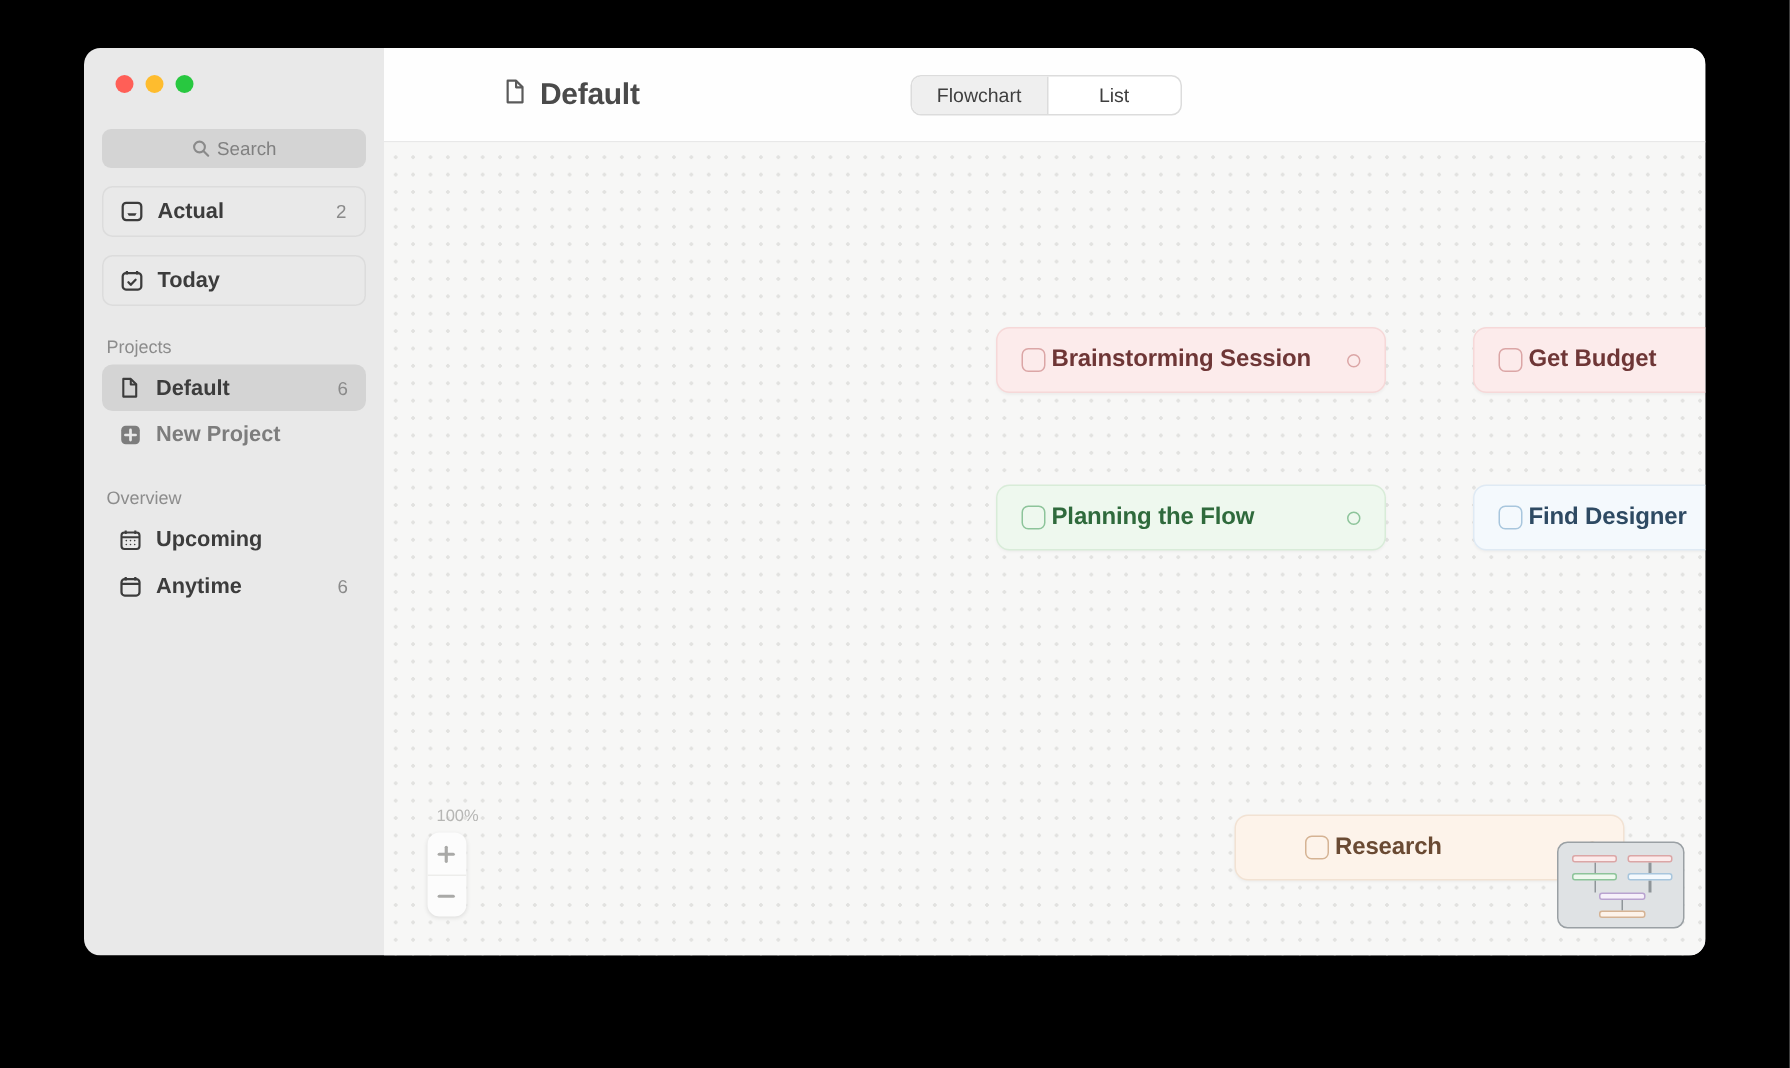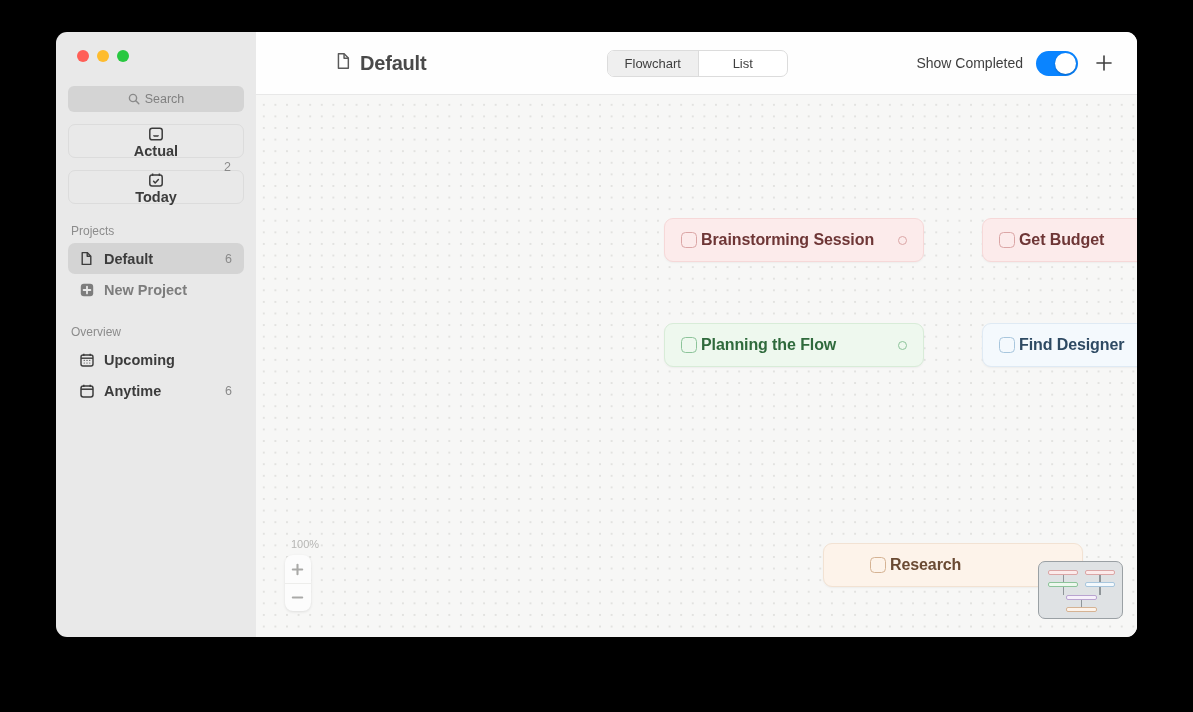--- a/index.html
+++ b/index.html
@@ -50,26 +50,25 @@
   }
   .search-box svg { display: block; }
 
   .side-btn {
     margin-top: 12px;
     height: 34px;
     border: 1px solid #dcdcdc;
     border-radius: 7px;
     display: flex; align-items: center;
     padding: 0 10px;
-    gap: 1px;
+    gap: 9px;
     font-size: 14.5px;
     font-weight: bold;
     color: #3c3c3c;
     background: transparent;
-    flex-direction: column;
   }
   .side-btn .count, .side-row .count {
     margin-left: auto;
     font-size: 12.5px;
     font-weight: normal;
     color: #8a8a8a;
     padding-right: 2px;
   }
   .section-label {
     font-size: 12px;
@@ -351,32 +350,20 @@
 
       <div id="segmented">
         <div class="seg on">
           <span>Flowchart</span>
         </div>
         <div class="seg">
           <span>List</span>
         </div>
       </div>
 
-      <div id="tool-right">
-        <span id="show-completed-label">Show Completed</span>
-        <div id="toggle">
-          <div class="knob"></div>
-        </div>
-        <div id="plus-btn">
-          <svg width="22" height="22" viewBox="0 0 22 22" stroke="#3f3f3f" stroke-width="1.6" stroke-linecap="round">
-            <line x1="11" y1="4" x2="11" y2="18"></line>
-              <line x1="4" y1="11" x2="18" y2="11"></line>
-          </svg>
-        </div>
-      </div>
     </div>
 
     <div id="canvas">
 
       <svg id="edges">
           <defs>
             <marker id="ah" markerWidth="9" markerHeight="8" refX="4.5" refY="7.2" orient="auto" markerUnits="userSpaceOnUse">
               <path d="M0.5 0.5 L8.5 0.5 L4.5 7.6 Z" fill="#8a8a8a"></path>
             </marker>
           </defs>

